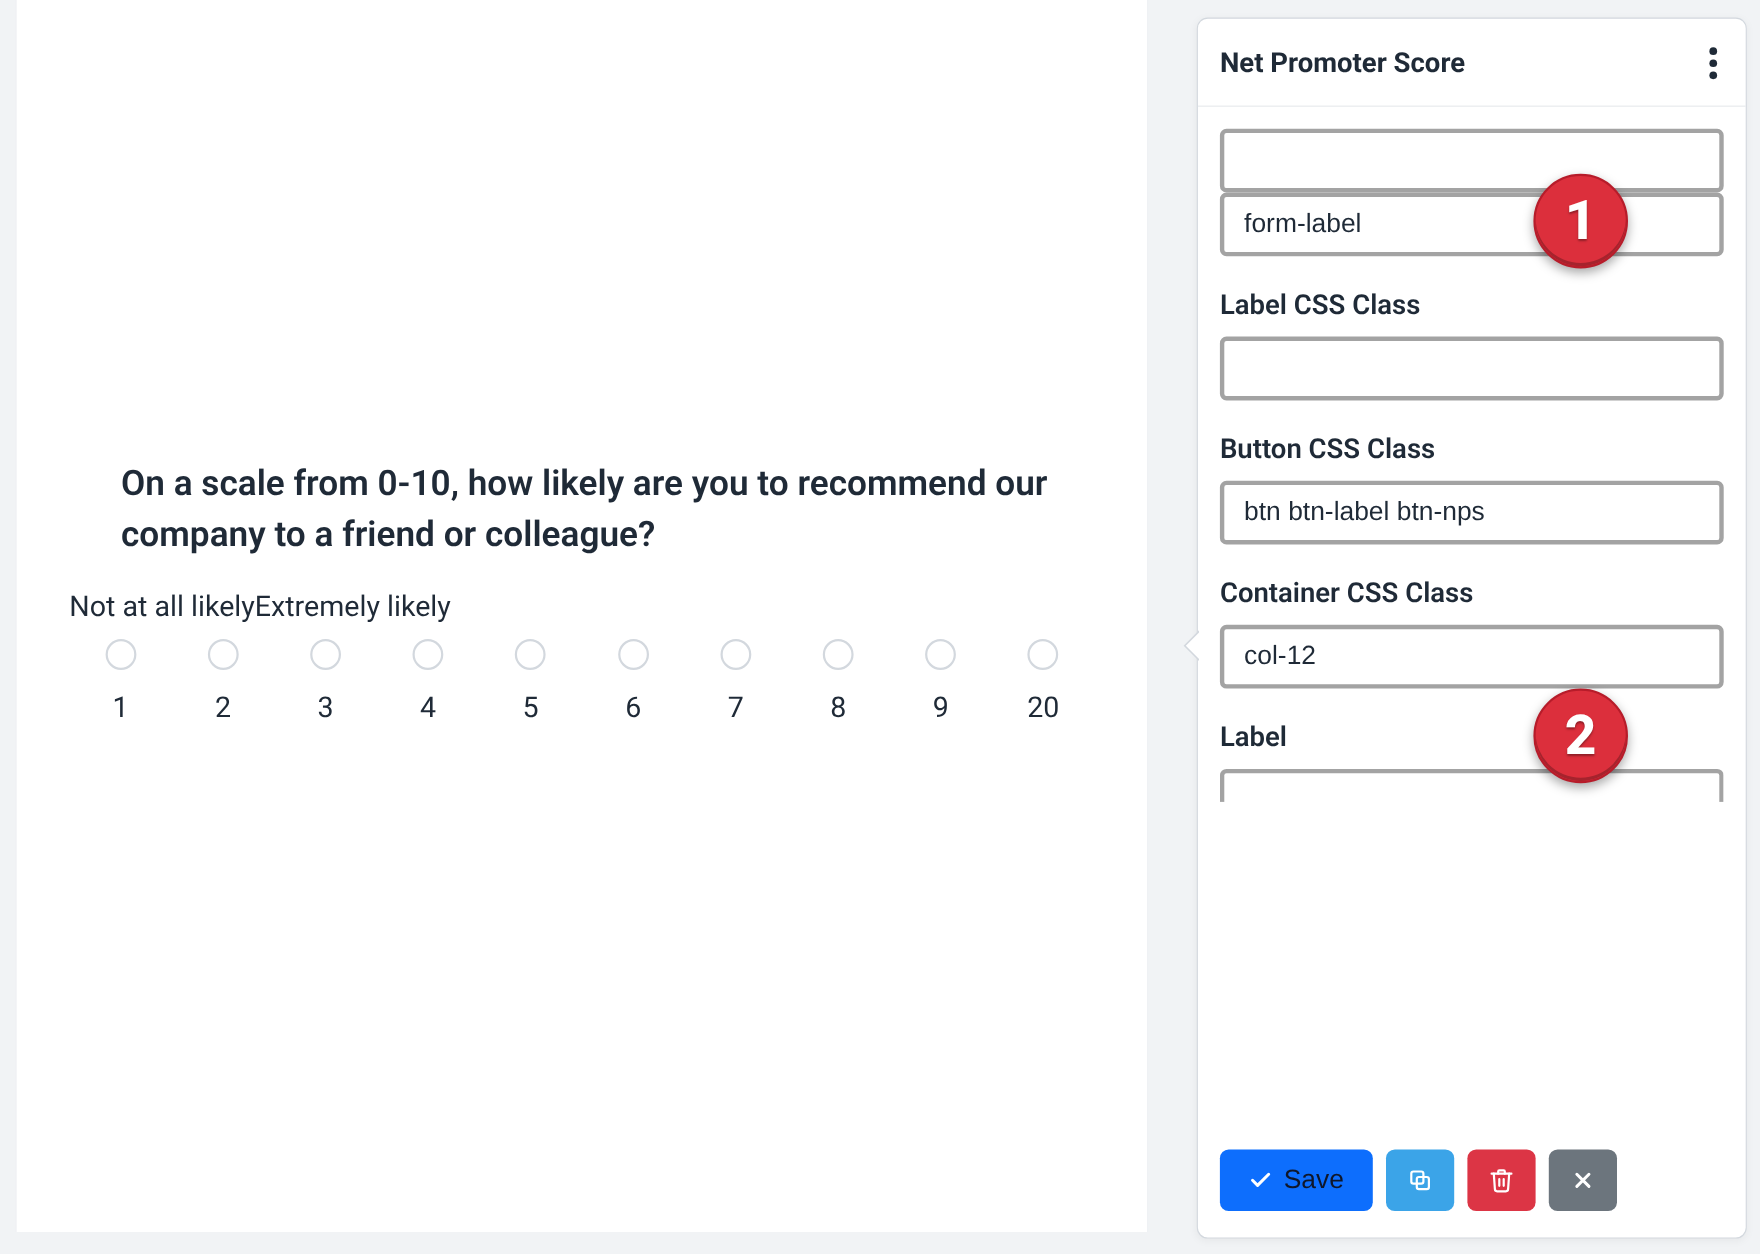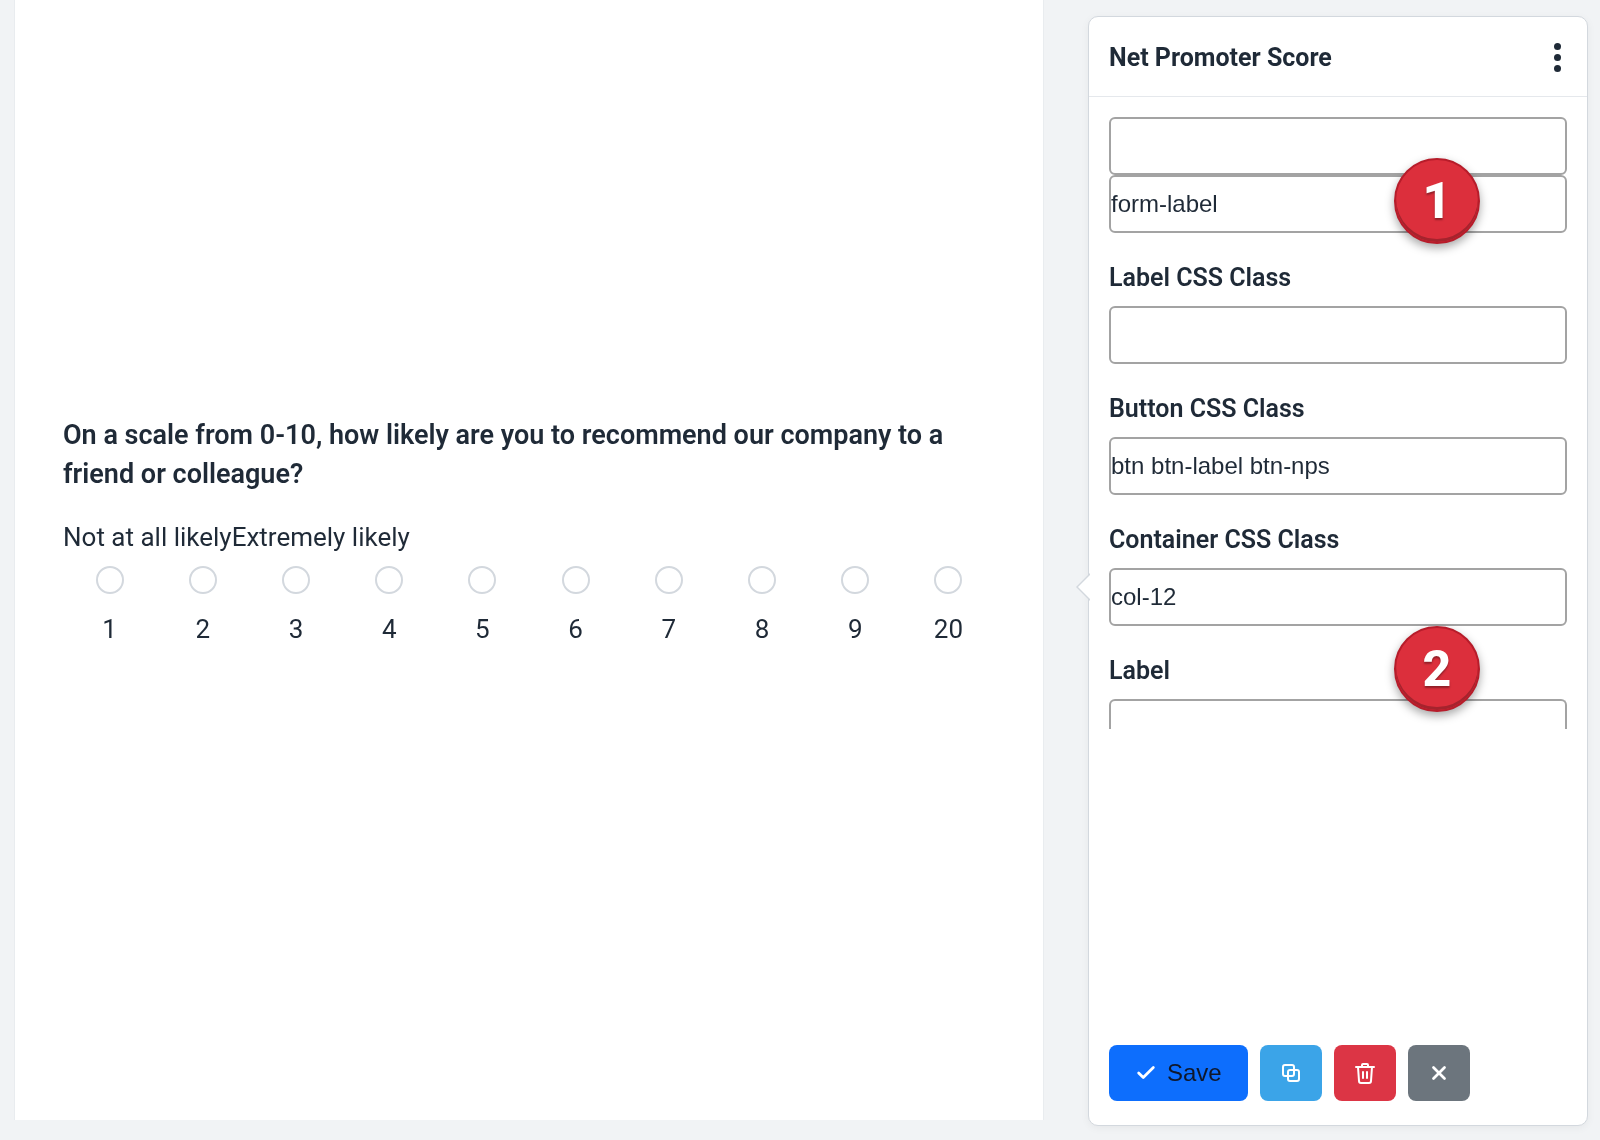--- a/index.html
+++ b/index.html
@@ -22,24 +22,25 @@
     top: 0;
     width: 1030px;
     height: 1120px;
     background: #fff;
     border-left: 1px solid #e9ecef;
     border-right: 1px solid #e9ecef;
     padding: 0 48px;
   }
   .question-text {
     margin-top: 416px;
-    font-size: 27px;
+    font-size: 32px;
     font-weight: 600;
     color: #1f2a37;
     line-height: 1.45;
+    margin-left: 47px;
   }
   .scale-labels {
     display: flex;
     margin-top: 28px;
     font-size: 26px;
     color: #1f2a37;
   }
   .options-row {
     display: flex;
     gap: 0;
@@ -128,23 +129,23 @@
     font-size: 25px;
     font-weight: 600;
     color: #1f2a37;
     margin-bottom: 14px;
     margin-top: 30px;
   }
   .field-label:first-child { margin-top: 8px; }
   .text-input {
     width: 100%;
     height: 58px;
-    border: 2px solid #a3a3a3;
+    border: 4px solid #a3a3a3;
     border-radius: 6px;
-    padding: 0 0;
+    padding: 0 18px;
     font-size: 24px;
     color: #1f2a37;
     background: #fff;
   }
 
   .panel-footer {
     padding: 22px 20px 24px 20px;
     display: flex;
     gap: 12px;
     align-items: center;

